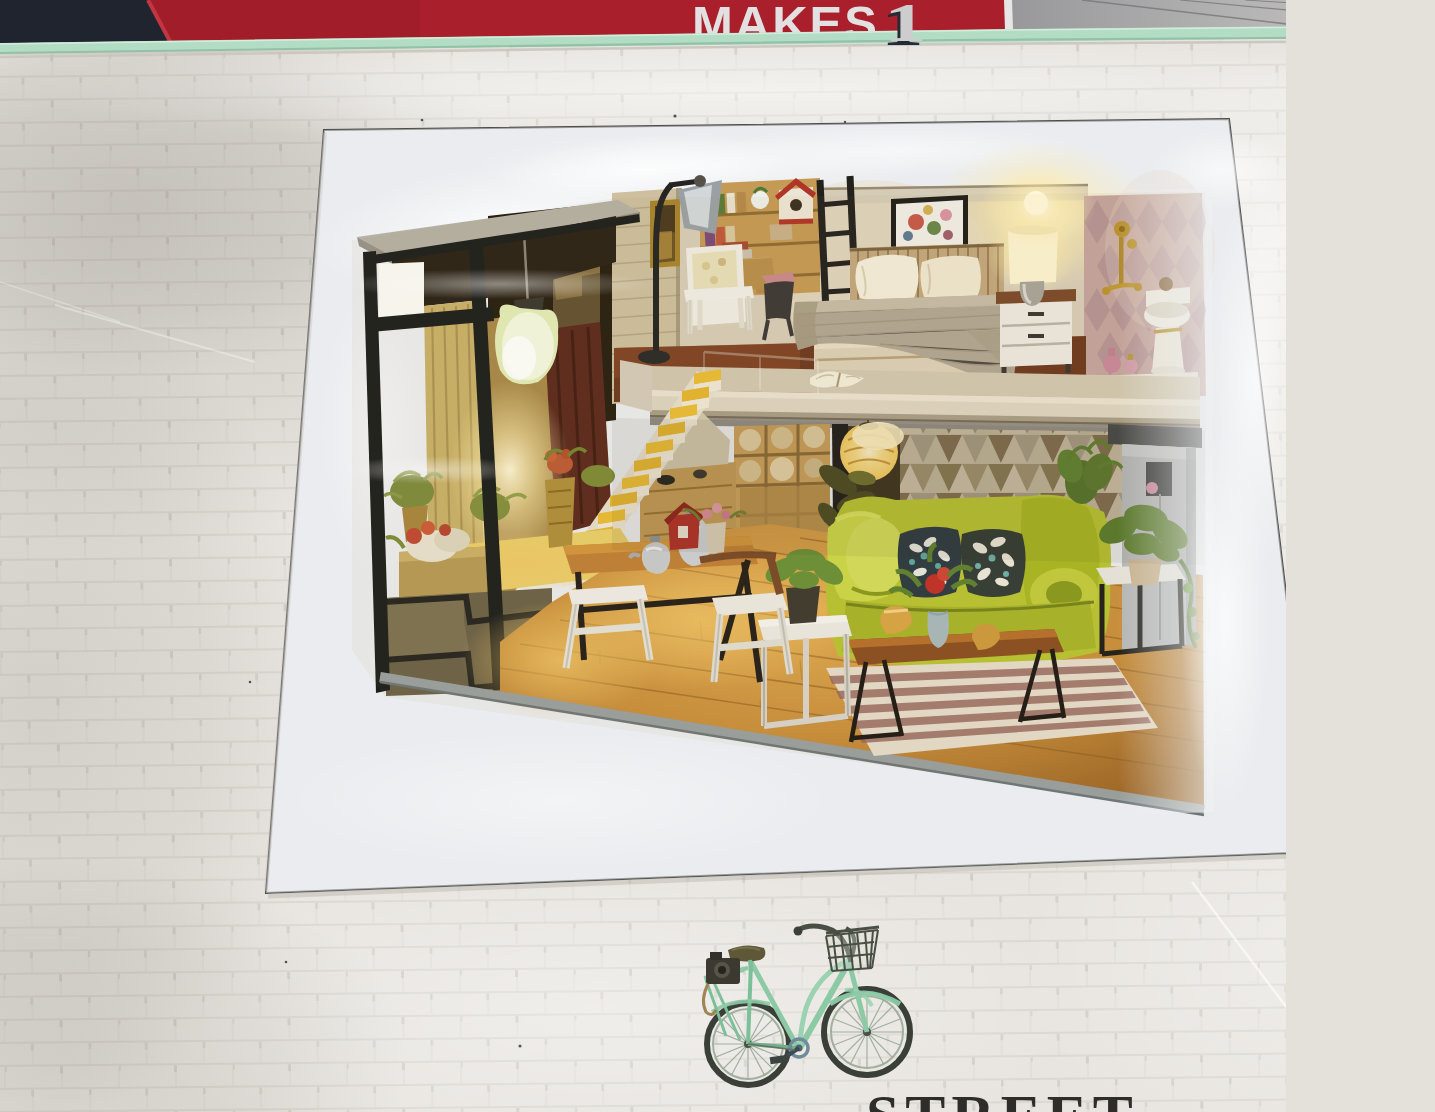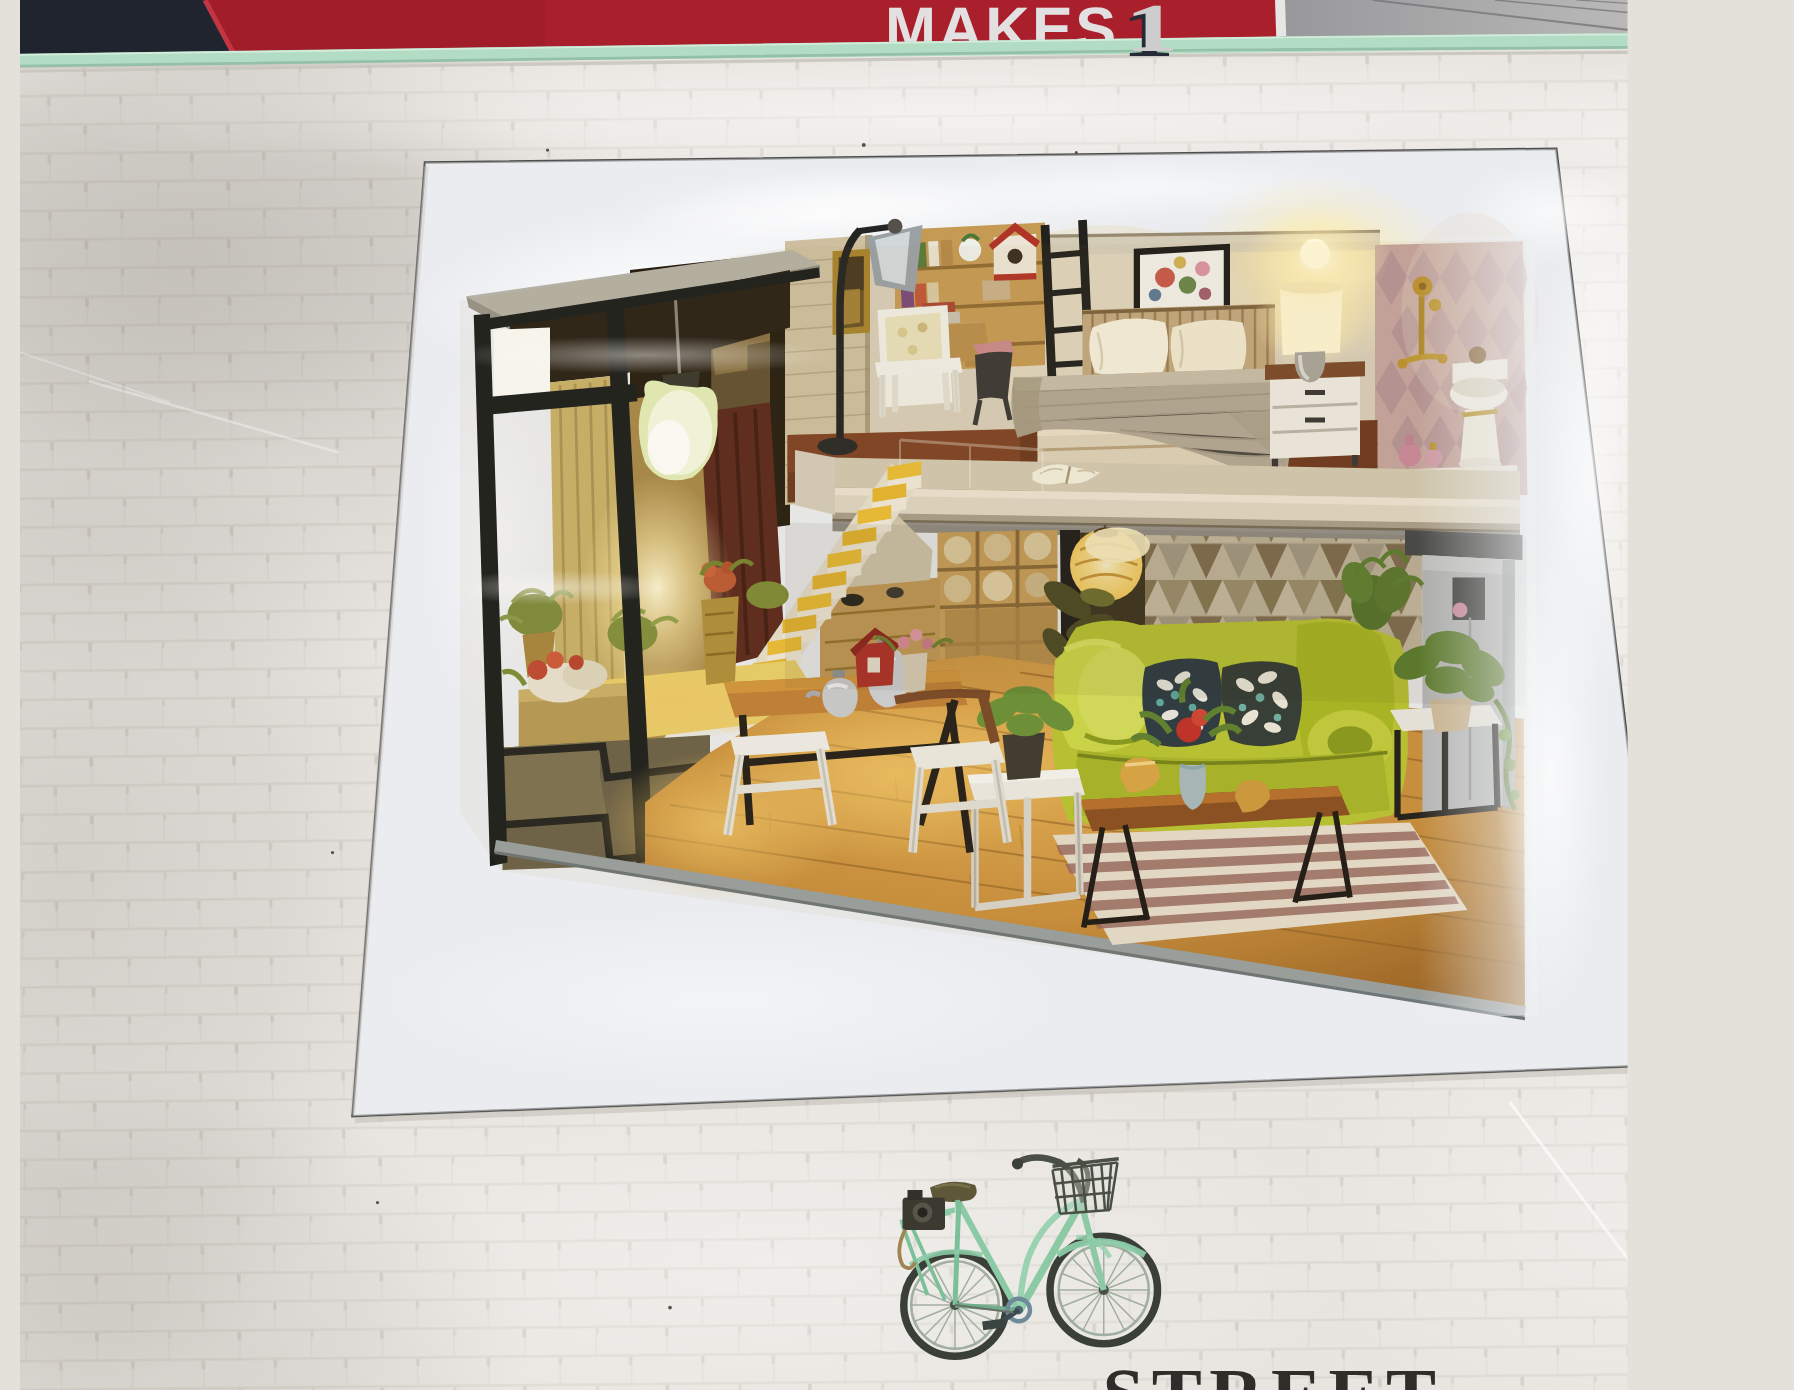--- a/index.html
+++ b/index.html
@@ -1,16 +1,16 @@
 <!DOCTYPE html>
 <html><head>
 <meta charset="utf-8">
 <style>
 html,body{margin:0;padding:0;background:#e4e1db;}
-.page{position:relative;width:1286px;height:1112px;overflow:hidden;font-family:"Liberation Sans",sans-serif;margin-left:16px;}
+.page{position:relative;width:1286px;height:1112px;overflow:hidden;font-family:"Liberation Sans",sans-serif;}
 svg{display:block;}
 </style>
 </head>
 <body>
 <div class="page">
 <svg width="1435" height="1112" viewBox="0 0 1435 1112">
 <defs>
 <pattern id="brick" width="114" height="46" patternUnits="userSpaceOnUse">
   <rect width="114" height="46" fill="#e8e5e0"></rect>
   <path d="M0,1 H114 M0,24 H114" stroke="#dbd8d1" stroke-width="1.8" fill="none"></path>

